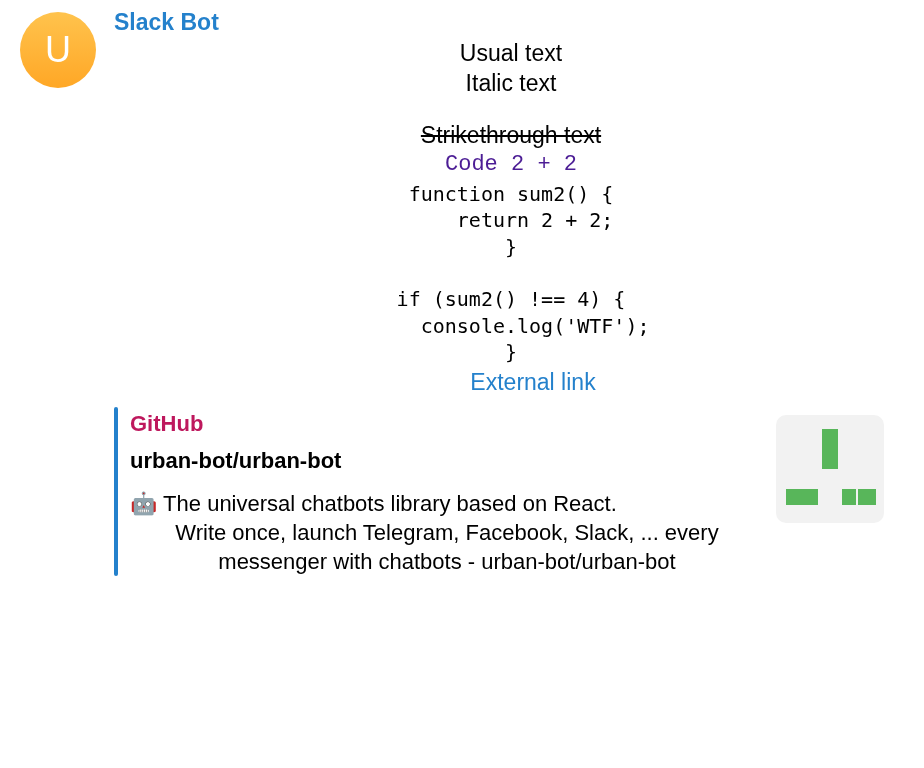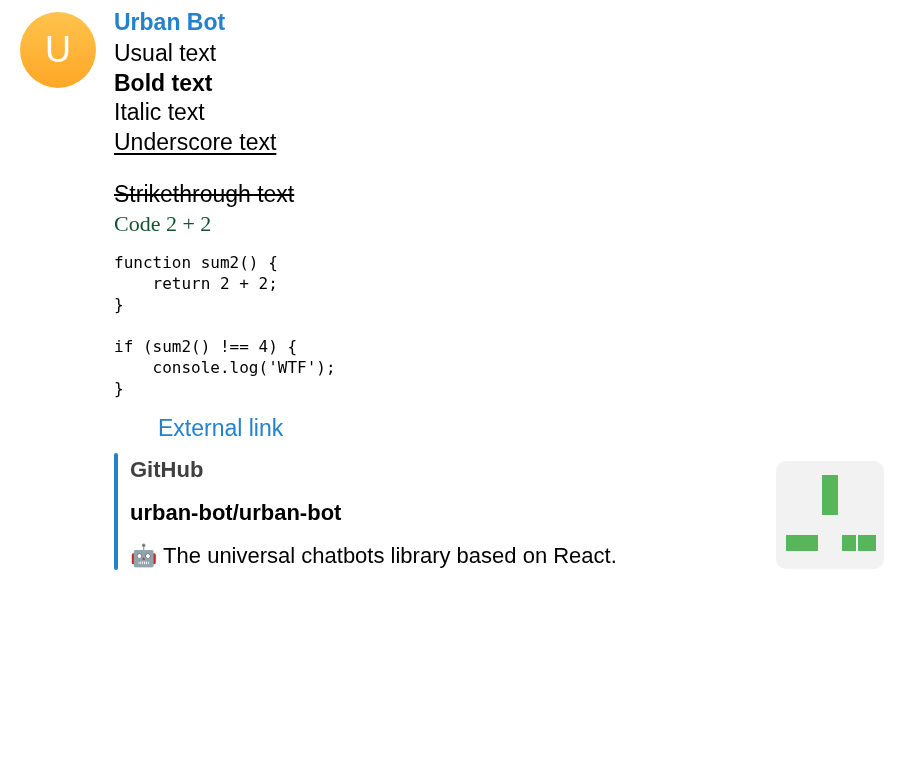--- a/index.html
+++ b/index.html
@@ -34,36 +34,37 @@
     flex: 1;
     font-size: 23px;
     line-height: 1.28;
   }
   .sender {
     color: #2481cc;
     font-weight: 600;
     font-size: 23px;
     margin-bottom: 2px;
   }
-  .line { display: block; }
+  .line { display: block; text-align: center; }
   .bold { font-weight: 700; }
   .italic { }
   .underline { text-decoration: underline; text-underline-offset: 3px; }
   .strike { text-decoration: line-through; margin-top: 23px; }
   .inline-code {
-    font-family: Liberation Serif, serif;
-    color: #14532d;
+    font-family: Liberation Mono, monospace;
+    color: #4c1d95;
     font-size: 22px;
   }
   .codeblock {
     font-family: "SF Mono", Menlo, Consolas, monospace;
     white-space: pre;
-    font-size: 16px;
+    font-size: 20px;
     line-height: 1.32;
-    margin: 14px 0;
+    margin: 2px 0;
+    text-align: center;
   }
   .link {
     color: #2481cc;
     text-decoration: none;
     margin-left: 44px;
   }
   .preview {
     margin-top: 10px;
     display: flex;
     align-items: flex-start;
@@ -77,23 +78,23 @@
     background: #2481cc;
     flex: 0 0 4px;
   }
   .preview-body {
     flex: 1;
     font-size: 22px;
     line-height: 1.32;
     padding-top: 2px;
   }
   .preview-site {
-    color: #404040;
+    color: #be185d;
     font-weight: 600;
-    margin-bottom: 14px;
+    margin-bottom: 8px;
   }
   .preview-title {
     font-weight: 700;
     margin-bottom: 14px;
   }
   .preview-desc {
     color: #000;
   }
   .preview-thumb {
     width: 108px;
@@ -117,29 +118,27 @@
 <body>
 
 <div class="message">
 
   <div class="avatar">
     <span>U</span>
   </div>
 
   <div class="content">
 
-    <div class="sender">Urban Bot</div>
+    <div class="sender">Slack Bot</div>
 
     <span class="line">Usual text</span>
 
-    <span class="line bold">Bold text</span>
 
     <span class="line italic">Italic text</span>
 
-    <span class="line underline">Underscore text</span>
 
     <span class="line strike">Strikethrough text</span>
 
 
     <span class="line inline-code">Code 2 + 2</span>
 
     <div class="codeblock">function sum2() {
     return 2 + 2;
 }
 
@@ -149,20 +148,21 @@
 
     <a class="line link" href="#">External link</a>
 
     <div class="preview">
       <div class="preview-bar"></div>
       <div class="preview-body">
         <div class="preview-site">GitHub</div>
         <div class="preview-title">urban-bot/urban-bot</div>
         <div class="preview-desc">
           <span>🤖</span><span> The universal chatbots library based on React.</span>
+          <span class="line">Write once, launch Telegram, Facebook, Slack, ... every messenger with chatbots - urban-bot/urban-bot</span>
         </div>
       </div>
       <div class="preview-thumb">
         <div class="thumb-shape ts1"></div>
         <div class="thumb-shape ts2"></div>
         <div class="thumb-shape ts3"></div>
         <div class="thumb-shape ts4"></div>
       </div>
     </div>
 

